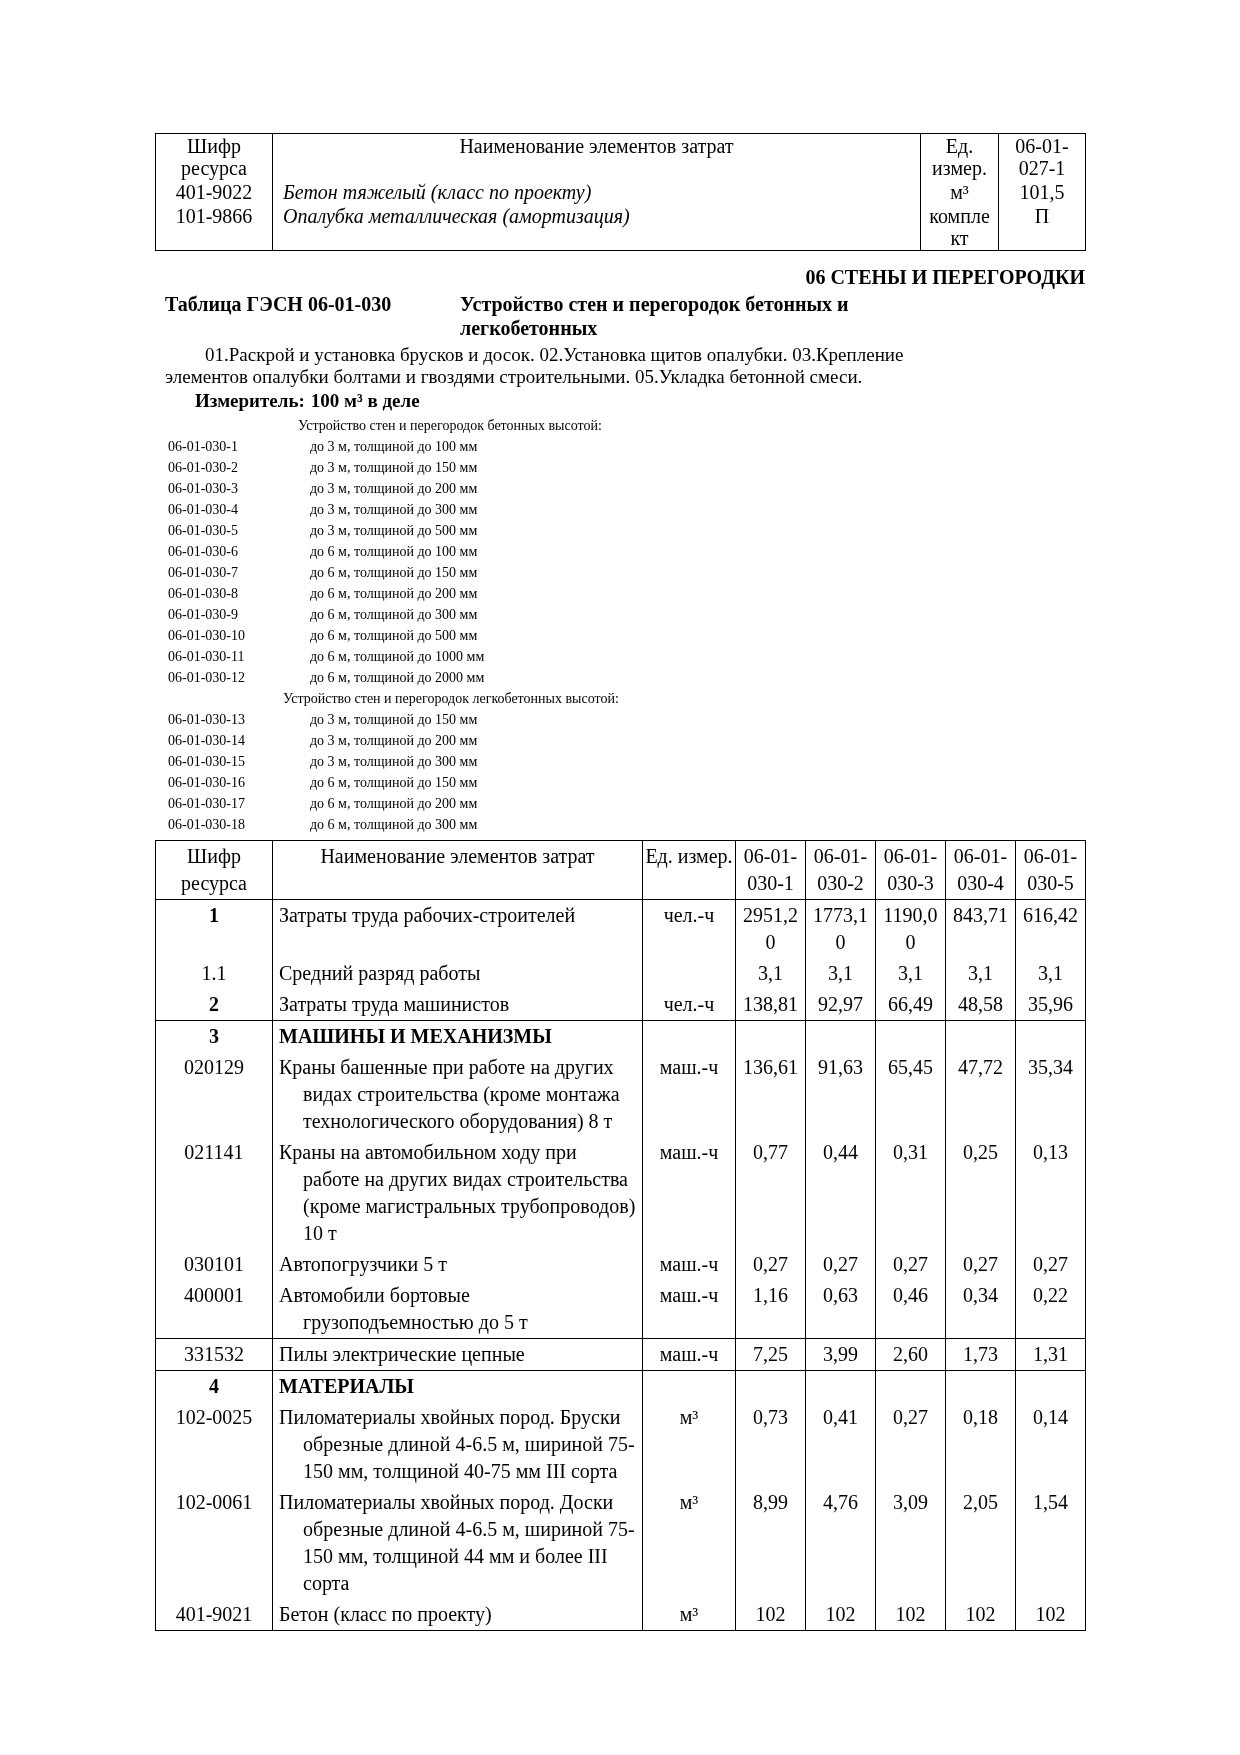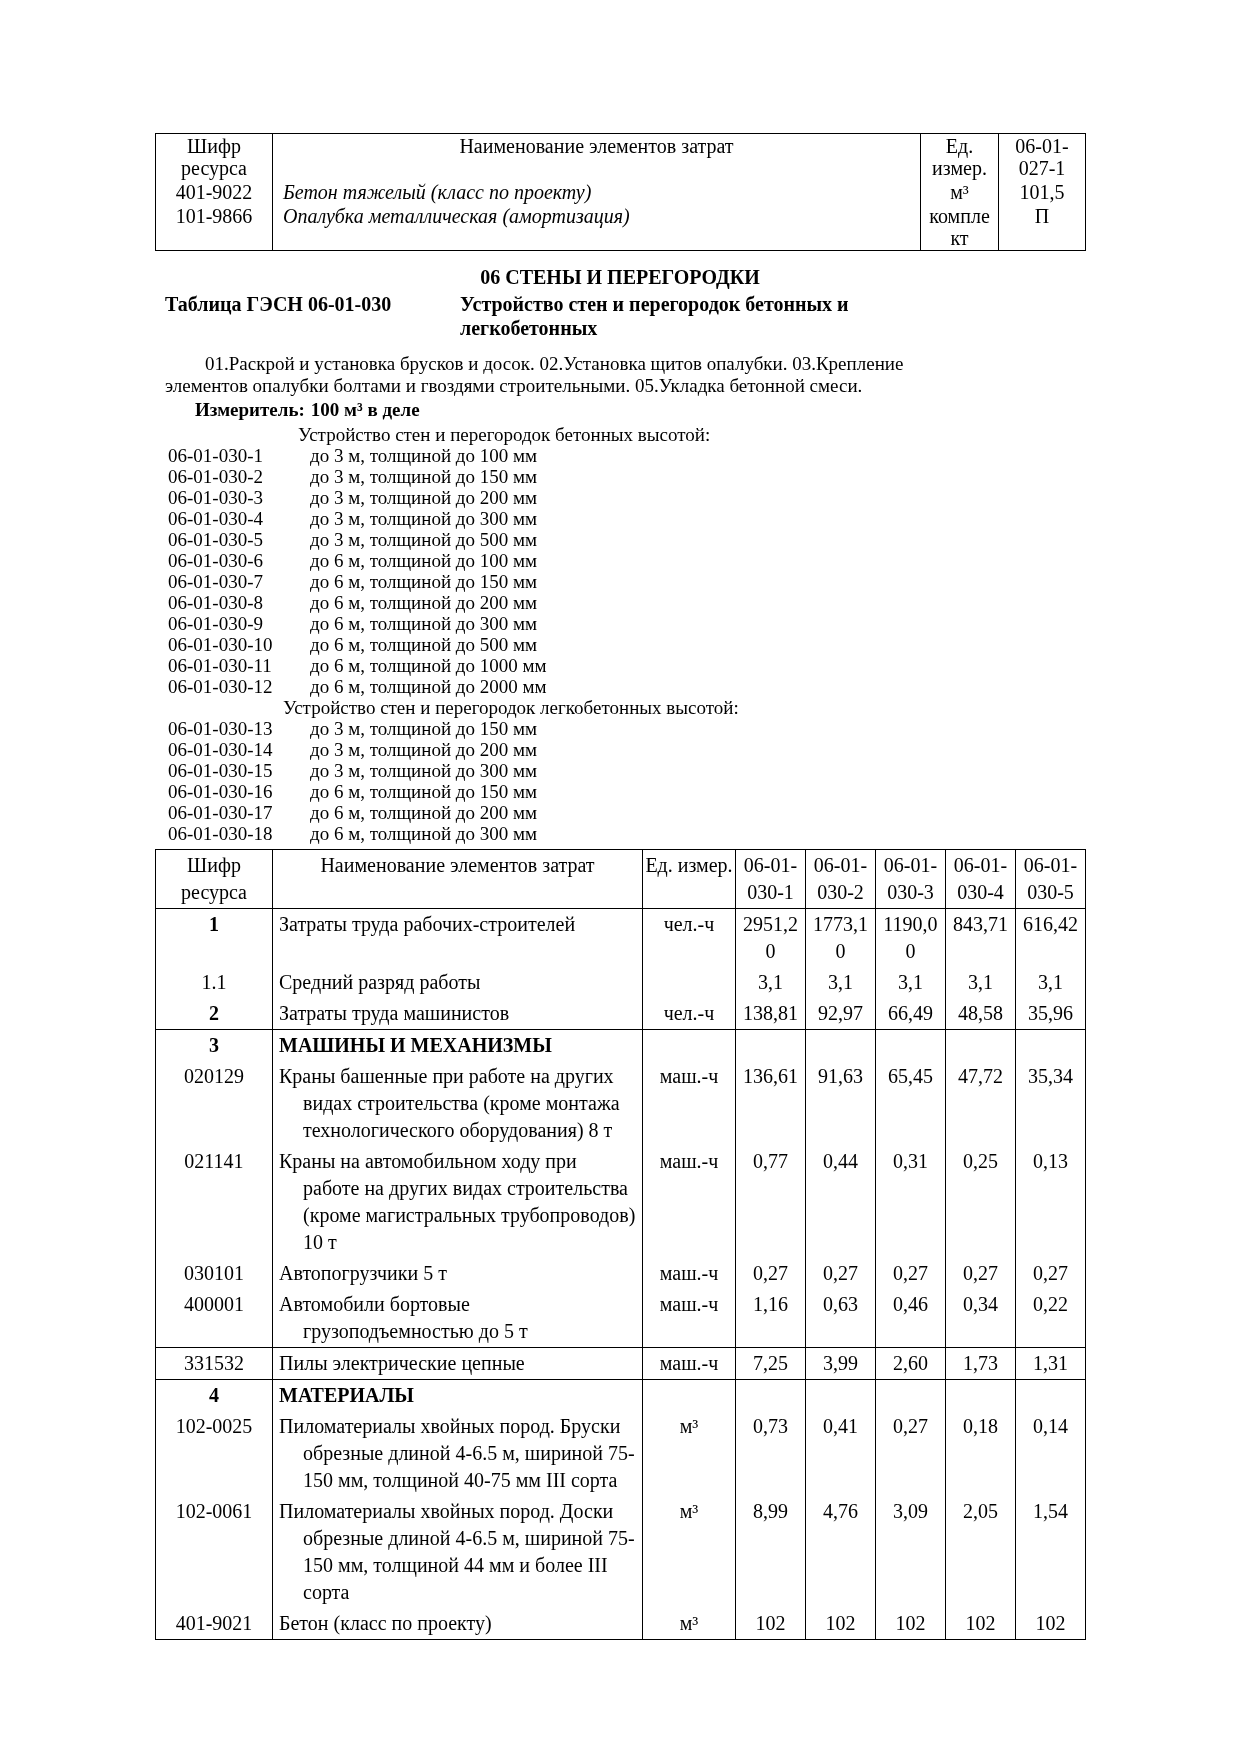--- a/index.html
+++ b/index.html
@@ -17,31 +17,31 @@
   .cont-table { font-size:20px; line-height:22px; border:1px solid #000; }
   .cont-table td, .cont-table th { border-left:1px solid #000; padding:1px 4px; }
   .cont-table .c1 { text-align:center; }
   .cont-table .c2 { text-align:left; padding-left:10px;font-style:italic; }
   .cont-table .c2h { text-align:center; }
   .cont-table .c3 { text-align:center; }
   .cont-table .c4 { text-align:center; }
   .cbreak { word-break:break-all; }
 
   
-  .h-section { font-size:20px; font-weight:bold; text-align:center; margin-top:15px; line-height:23px; }
+  .h-section { font-size:20px; font-weight:bold; text-align:right; margin-top:15px; line-height:23px; }
   .title-row { display:flex; margin-top:3px; font-size:20px; font-weight:bold; line-height:24px; }
   .title-label { width:305px; padding-left:10px; flex:none; }
   .title-text { width:450px; }
   .works-label { font-style:italic; text-align:center; font-size:19px; margin-top:2px; line-height:22px; }
-  .works-text { font-size:19px; line-height:22px; text-indent:40px; padding-left:10px; width:820px; margin-top:13px; }
+  .works-text { font-size:19px; line-height:22px; text-indent:40px; padding-left:10px; width:820px; margin-top:4px; }
   .meter { font-size:19px; font-weight:bold; padding-left:40px; margin-top:2px; line-height:22px; }
   .meter-value { margin-left:6px; }
 
   
-  .norm-list { font-size:19px; line-height:21px; margin-top:3px; }
+  .norm-list { font-size:14px; line-height:21px; margin-top:3px; }
   .group-title.g0 { margin-left:143px; }
   .group-title.g1 { margin-left:128px; }
   .list-row { display:flex; }
   .list-code { flex:none; width:142px; margin-left:13px; }
   .list-desc { flex:1; }
 
   
   .norm-table { margin-top:5px; font-size:20px; line-height:27px; border:1px solid #000; }
   .norm-table td, .norm-table th { border-left:1px solid #000; padding:2px 3px; }
   .norm-table thead th { text-align:center; border-bottom:1px solid #000; padding:2px; }

